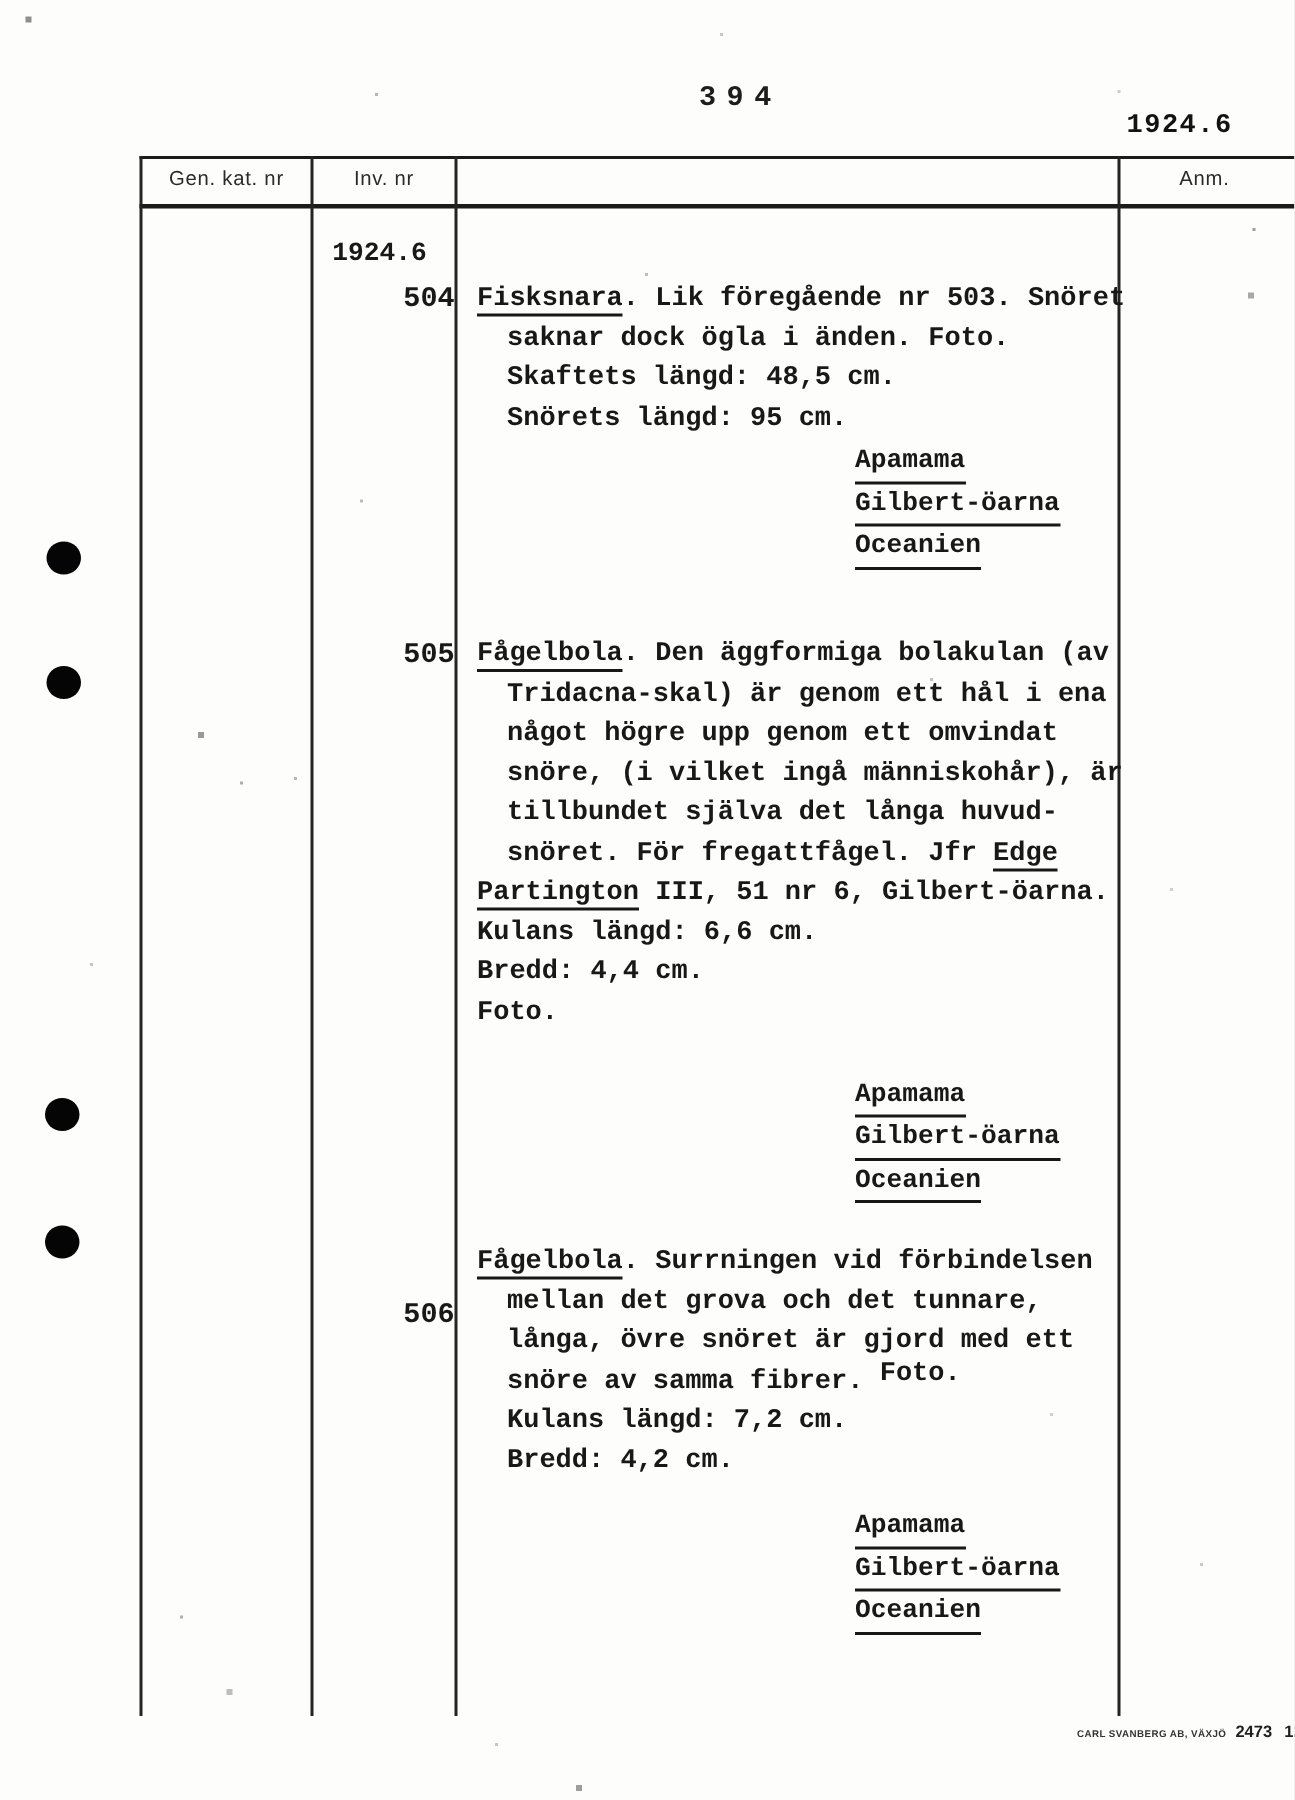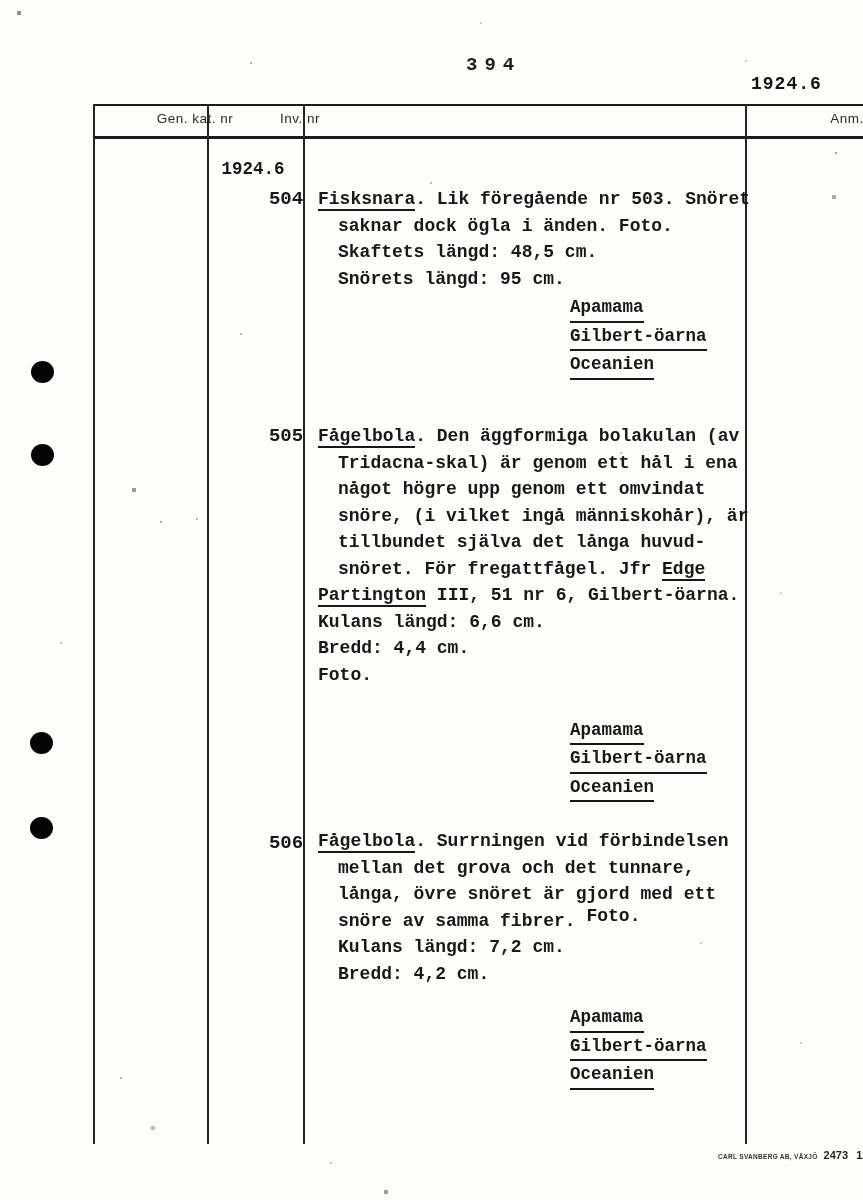--- a/index.html
+++ b/index.html
@@ -37,21 +37,21 @@
   .hline{position:absolute;background:#1b1b1b;}
   .hline.top{left:93px;top:104px;width:770px;height:2px;}
   .hline.header-bottom{left:93px;top:136px;width:770px;height:3px;}
   .vline{position:absolute;width:2px;background:#242424;top:104px;height:1040px;}
   .vline.v1{left:93px;}
   .vline.v2{left:207px;width:1.6px;}
   .vline.v3{left:303px;width:1.6px;}
   .vline.v4{left:745px;width:1.6px;}
   
   .col-head{position:absolute;top:111px;font-family:"Liberation Sans","DejaVu Sans",sans-serif;
-    font-size:13.5px;color:#2a2a2a;text-align:center;letter-spacing:0.5px;padding-left:44px;}
+    font-size:13.5px;color:#2a2a2a;text-align:center;letter-spacing:0.5px;}
   .col-head.c1{left:95px;width:112px;}
   .col-head.c2{left:209px;width:94px;}
   .col-head.c4{left:747px;width:112px;}
   
   .inv-year{position:absolute;left:206px;width:94px;text-align:center;top:159px;
     font-size:17.5px;font-weight:700;}
   .inv-nr{position:absolute;left:209px;width:88px;text-align:center;
     font-size:19px;font-weight:700;line-height:26.5px;padding-left:33px;}
   .entry-body{position:absolute;left:318px;font-size:18px;font-weight:700;}
   .t-line{line-height:26.5px;white-space:pre;}
@@ -118,21 +118,21 @@
         <div class="t-line"><span class="u">Partington</span><span> III, 51 nr 6, Gilbert-öarna.</span></div>
         <div class="t-line"><span>Kulans längd: 6,6 cm.</span></div>
         <div class="t-line"><span>Bredd: 4,4 cm.</span></div>
         <div class="t-line"><span>Foto.</span></div>
       </div>
       <div class="places" style="top: 716.5px;">
         <div class="place">Apamama</div>
         <div class="place">Gilbert-öarna</div>
         <div class="place">Oceanien</div>
       </div>
-      <div class="inv-nr" style="top: 830px;">506</div>
+      <div class="inv-nr" style="top: 863px;">506</div>
       <div class="entry-body" style="top: 828px;">
         <div class="t-line"><span class="u">Fågelbola</span><span>. Surrningen vid förbindelsen</span></div>
         <div class="t-line ind"><span>mellan det grova och det tunnare,</span></div>
         <div class="t-line ind"><span>långa, övre snöret är gjord med ett</span></div>
         <div class="t-line ind"><span>snöre av samma fibrer. </span><span class="raised">Foto.</span></div>
         <div class="t-line ind"><span>Kulans längd: 7,2 cm.</span></div>
         <div class="t-line ind"><span>Bredd: 4,2 cm.</span></div>
       </div>
       <div class="places" style="top: 1004px;">
         <div class="place">Apamama</div>

